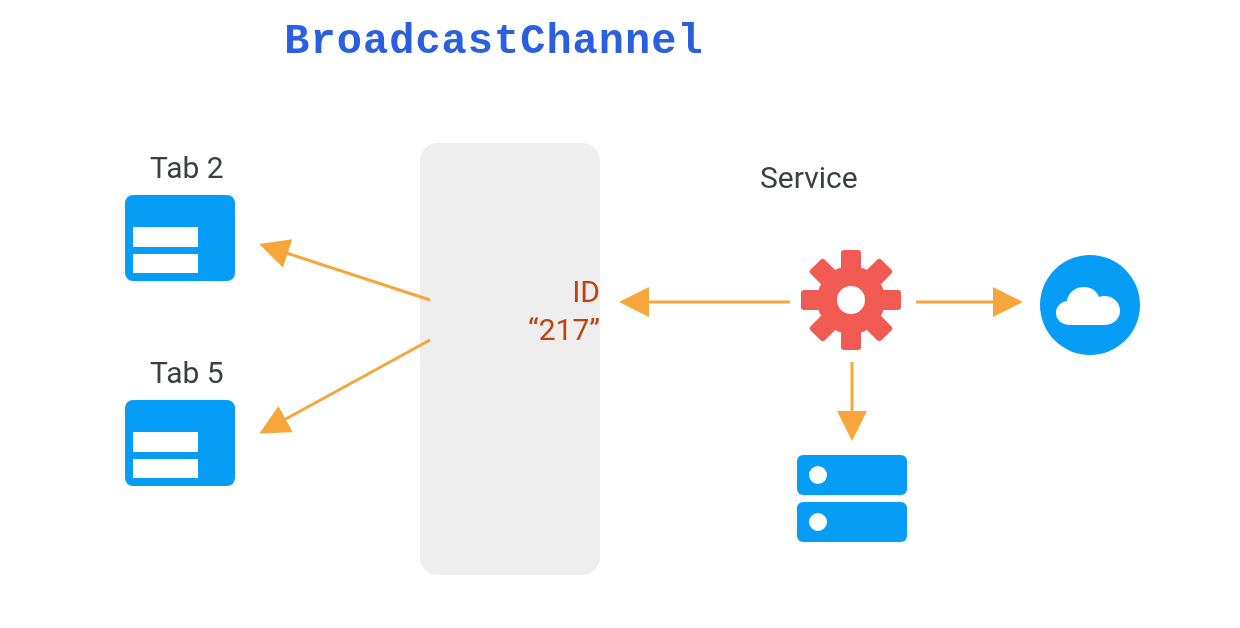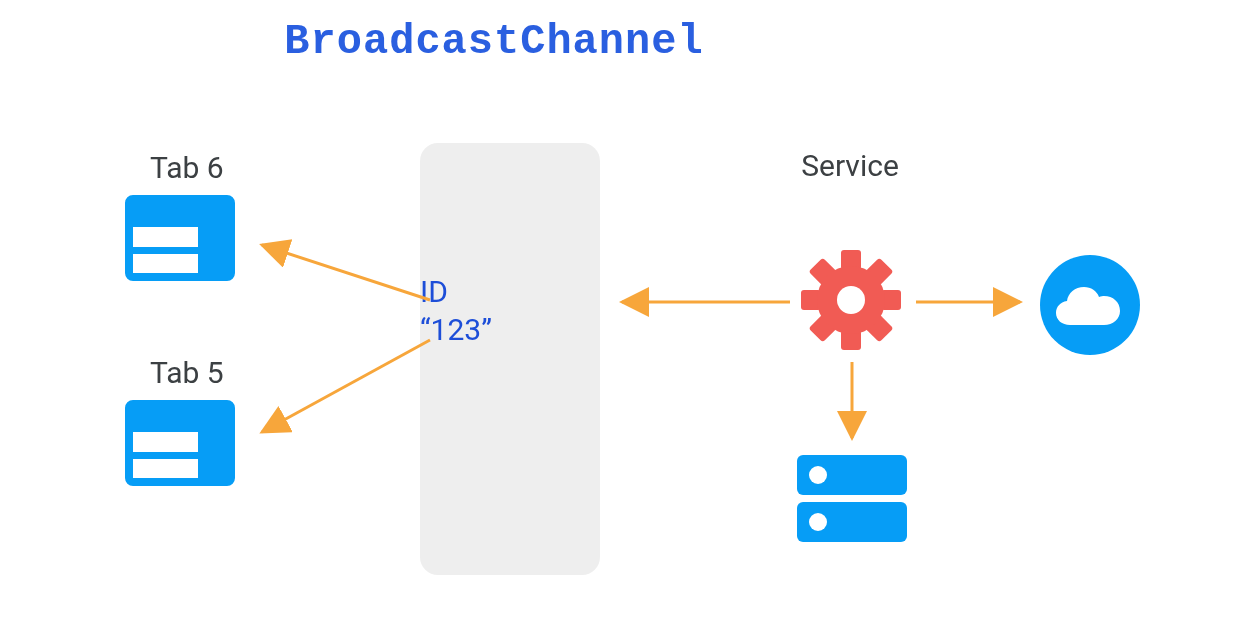--- a/index.html
+++ b/index.html
@@ -34,40 +34,39 @@
     top: 143px;
     width: 180px;
     height: 432px;
     background: #eeeeee;
     border-radius: 18px;
   }
   .channel-label {
     position: absolute;
     left: 0; right: 0;
     top: 130px;
-    text-align: left;
+    text-align: right;
     font-size: 30px;
     line-height: 1.25;
-    color: #1d4ed8;
+    color: #c2410c;
   }
 
   .tab-label {
     position: absolute;
     font-size: 30px;
     color: #3c4043;
   }
   .tab1-label { left: 150px; top: 150px; }
   .tab2-label { left: 150px; top: 355px; }
 
   .sw-label {
     position: absolute;
     left: 760px;
-    top: 148px;
+    top: 160px;
     width: 180px;
-    text-align: center;
     font-size: 30px;
     line-height: 1.18;
     color: #3c4043;
   }
 
   
   .tab-icon {
     position: absolute;
     width: 110px;
     height: 86px;
@@ -160,25 +159,25 @@
 </head>
 <body>
 
 <div class="stage">
 
   <div class="title">BroadcastChannel</div>
 
   <div class="channel-box">
     <div class="channel-label">
       <span>ID</span><br>
-      <span>“123”</span>
+      <span>“217”</span>
     </div>
   </div>
 
-  <div class="tab-label tab1-label">Tab 6</div>
+  <div class="tab-label tab1-label">Tab 2</div>
   <div class="tab-icon tab1-icon">
     <div class="header"></div>
     <div class="side"></div>
     <div class="hsplit"></div>
   </div>
 
   <div class="tab-label tab2-label">Tab 5</div>
   <div class="tab-icon tab2-icon">
     <div class="header"></div>
     <div class="side"></div>

